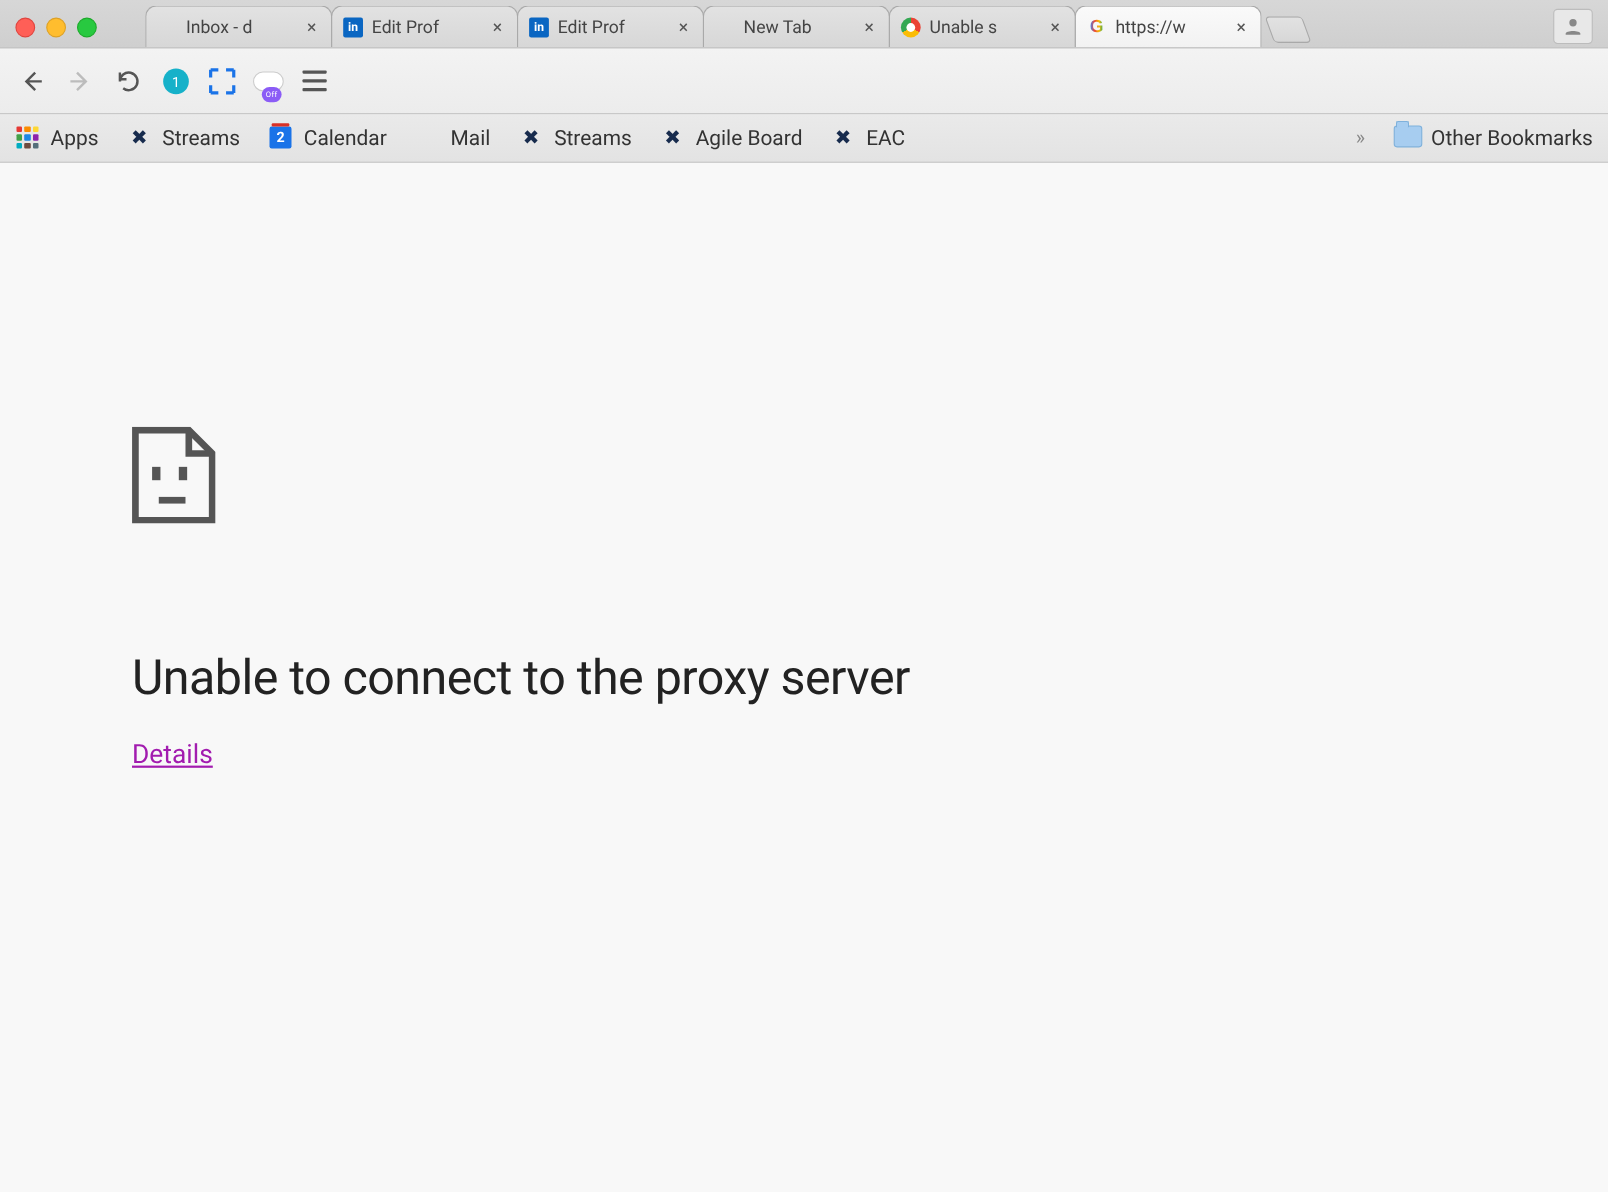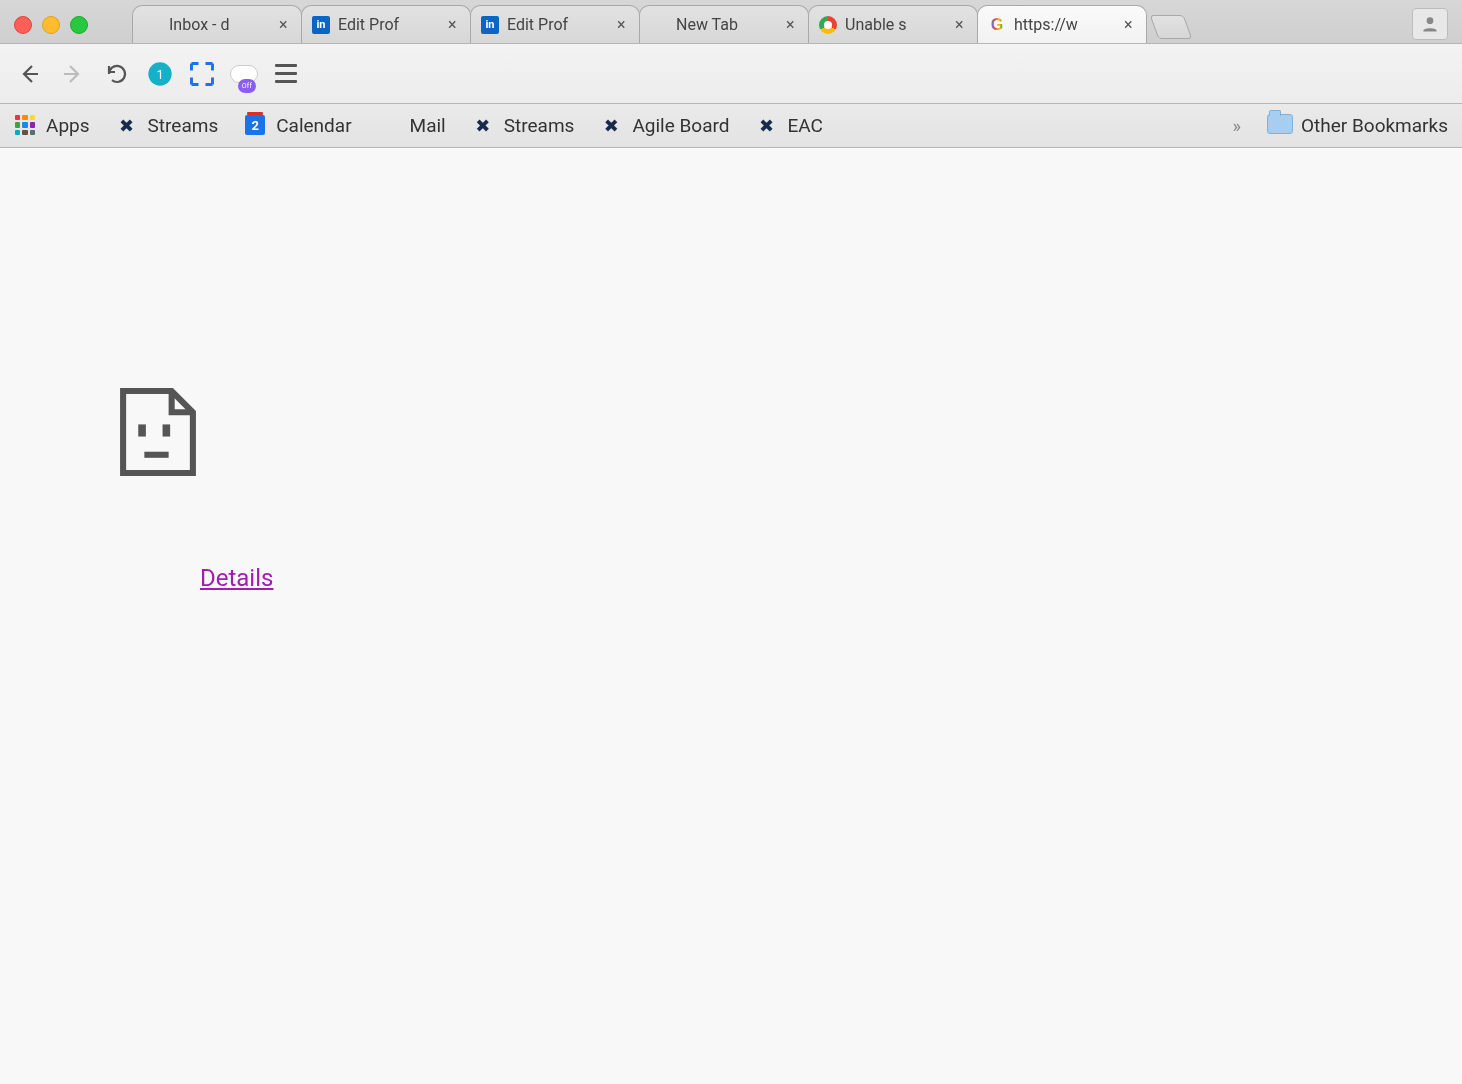--- a/index.html
+++ b/index.html
@@ -234,14 +234,15 @@
 
 <div class="page">
   <svg class="sad-file" viewBox="0 0 50 58">
     <path d="M2 2h32l14 14v40H2z" fill="none" stroke="#555" stroke-width="4"></path>
     <path d="M34 2v14h14" fill="none" stroke="#555" stroke-width="4"></path>
     <rect x="12" y="24" width="5" height="8" fill="#555"></rect>
     <rect x="28" y="24" width="5" height="8" fill="#555"></rect>
     <rect x="16" y="42" width="16" height="4" fill="#555"></rect>
   </svg>
 
+  <h1 class="err-title">Unable to connect to the proxy server</h1>
   <a class="details-link">Details</a>
 </div>
 
 </body></html>

